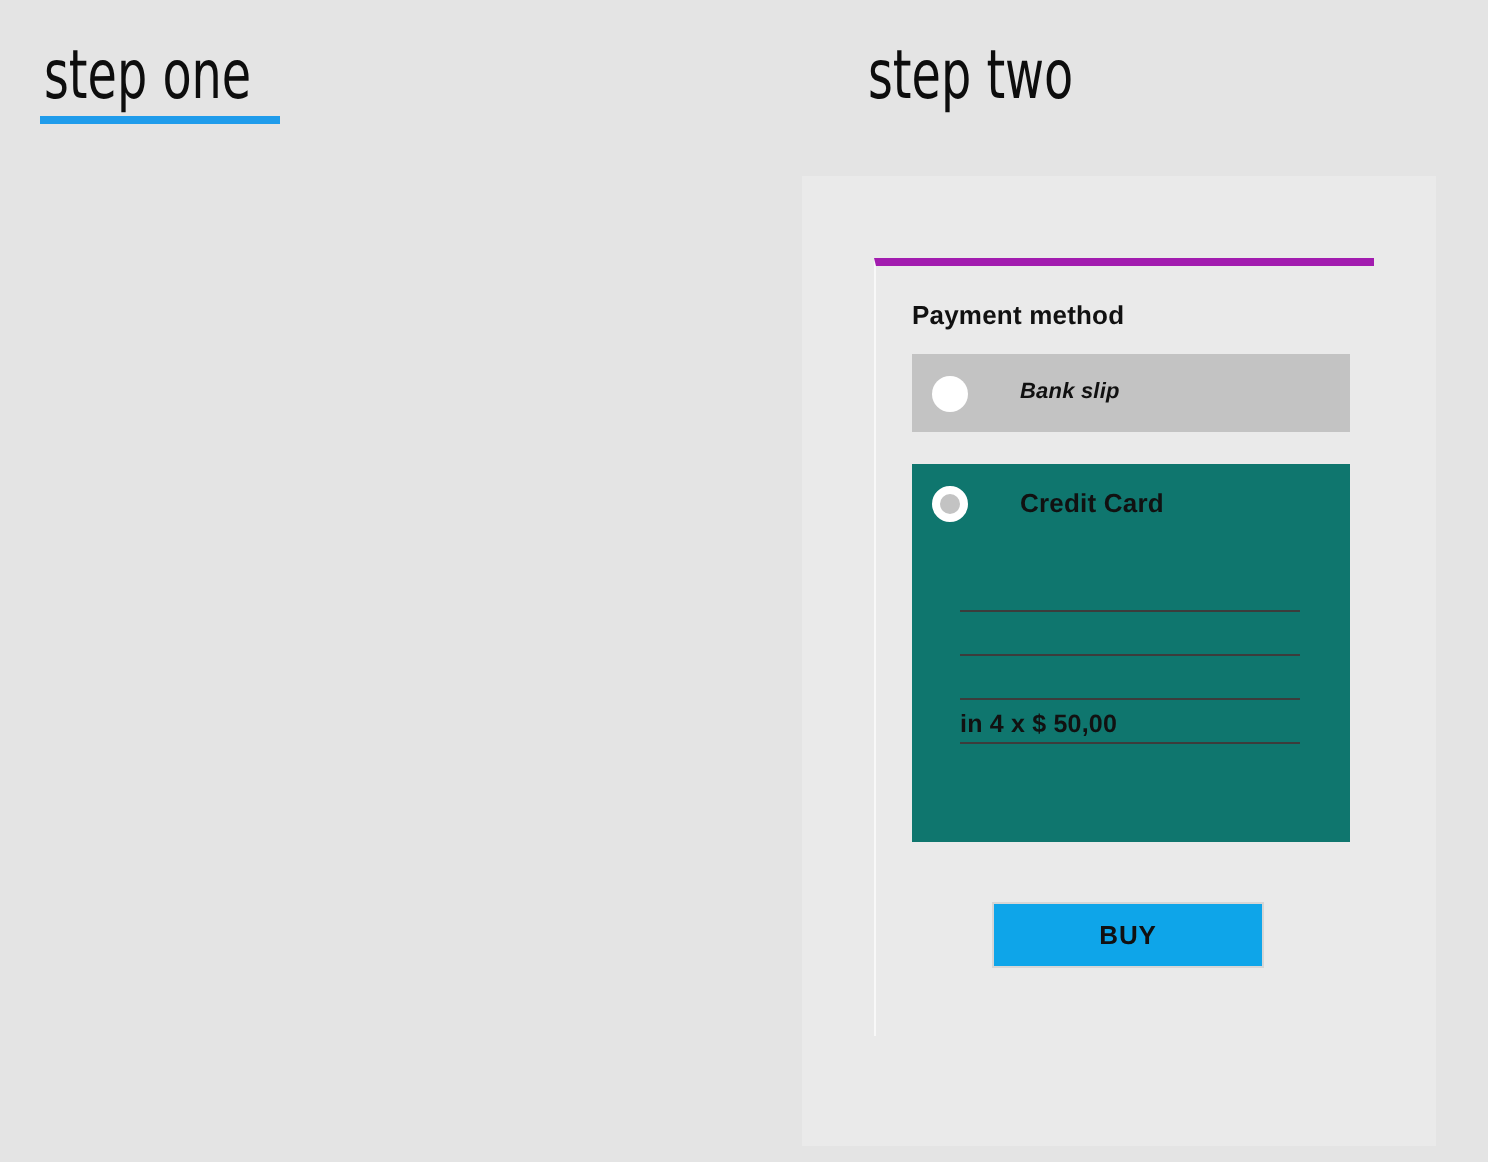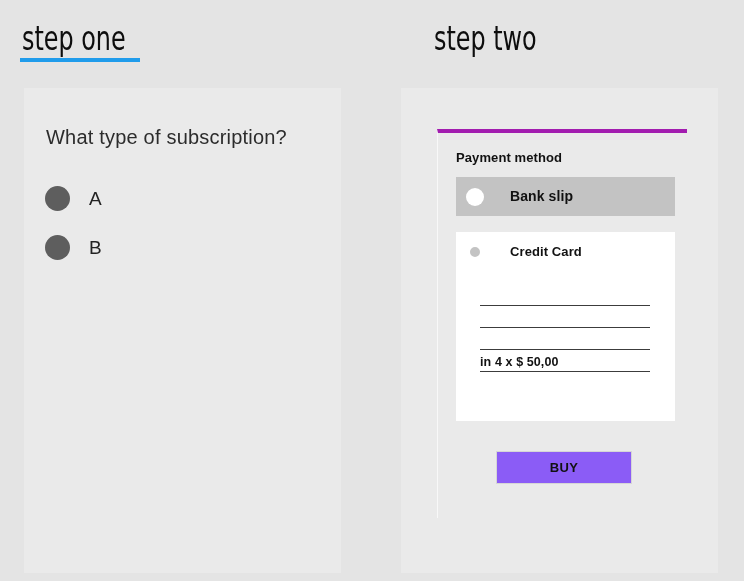--- a/index.html
+++ b/index.html
@@ -146,34 +146,35 @@
     border: 4px solid #ffffff;
     background: #c3c3c3;
     box-sizing: border-box;
   }
   .method-label {
     position: absolute;
     left: 54px;
     top: 0;
     height: 39px;
     line-height: 39px;
-    font-size: 14px;
-    font-weight: bold;
-    color: #111;
-    letter-spacing: 0.1px;
+    font-size: 11px;
+    font-weight: bold;
+    color: #111;
+    letter-spacing: 0.1px;
+    font-style: italic;
   }
 
   
   #credit-card-block {
     position: absolute;
     left: 18px;
     top: 99px;
     width: 219px;
     height: 189px;
-    background: #ffffff;
+    background: #0f766e;
   }
   #credit-card-label {
     position: absolute;
     left: 54px;
     top: 0;
     height: 39px;
     line-height: 39px;
     font-size: 13px;
     font-weight: bold;
     color: #111;
@@ -201,21 +202,21 @@
     white-space: nowrap;
   }
 
   
   #buy-button {
     position: absolute;
     left: 58px;
     top: 318px;
     width: 136px;
     height: 33px;
-    background: #8b5cf6;
+    background: #0ea5e9;
     border: 1px solid #d6d6d6;
     box-sizing: border-box;
     cursor: pointer;
   }
   #buy-label {
     display: block;
     width: 100%;
     text-align: center;
     line-height: 31px;
     font-size: 13px;
@@ -226,35 +227,20 @@
 </style>
 </head>
 <body>
 
 <div class="column" id="col-one">
 
   <div class="step-title" id="title-step-one">step one</div>
 
   <div class="title-underline"></div>
 
-  <div class="panel" id="panel-one">
-
-    <div id="question-text">What type of subscription?</div>
-
-    <div class="option-row" id="option-row-a">
-      <span class="radio-solid"></span>
-      <span class="option-label">A</span>
-    </div>
-
-    <div class="option-row" id="option-row-b">
-      <span class="radio-solid"></span>
-      <span class="option-label">B</span>
-    </div>
-
-  </div>
 </div>
 
 <div class="column" id="col-two">
 
   <div class="step-title" id="title-step-two">step two</div>
 
   <div class="panel" id="panel-two">
 
     <div id="payment-card">
 

